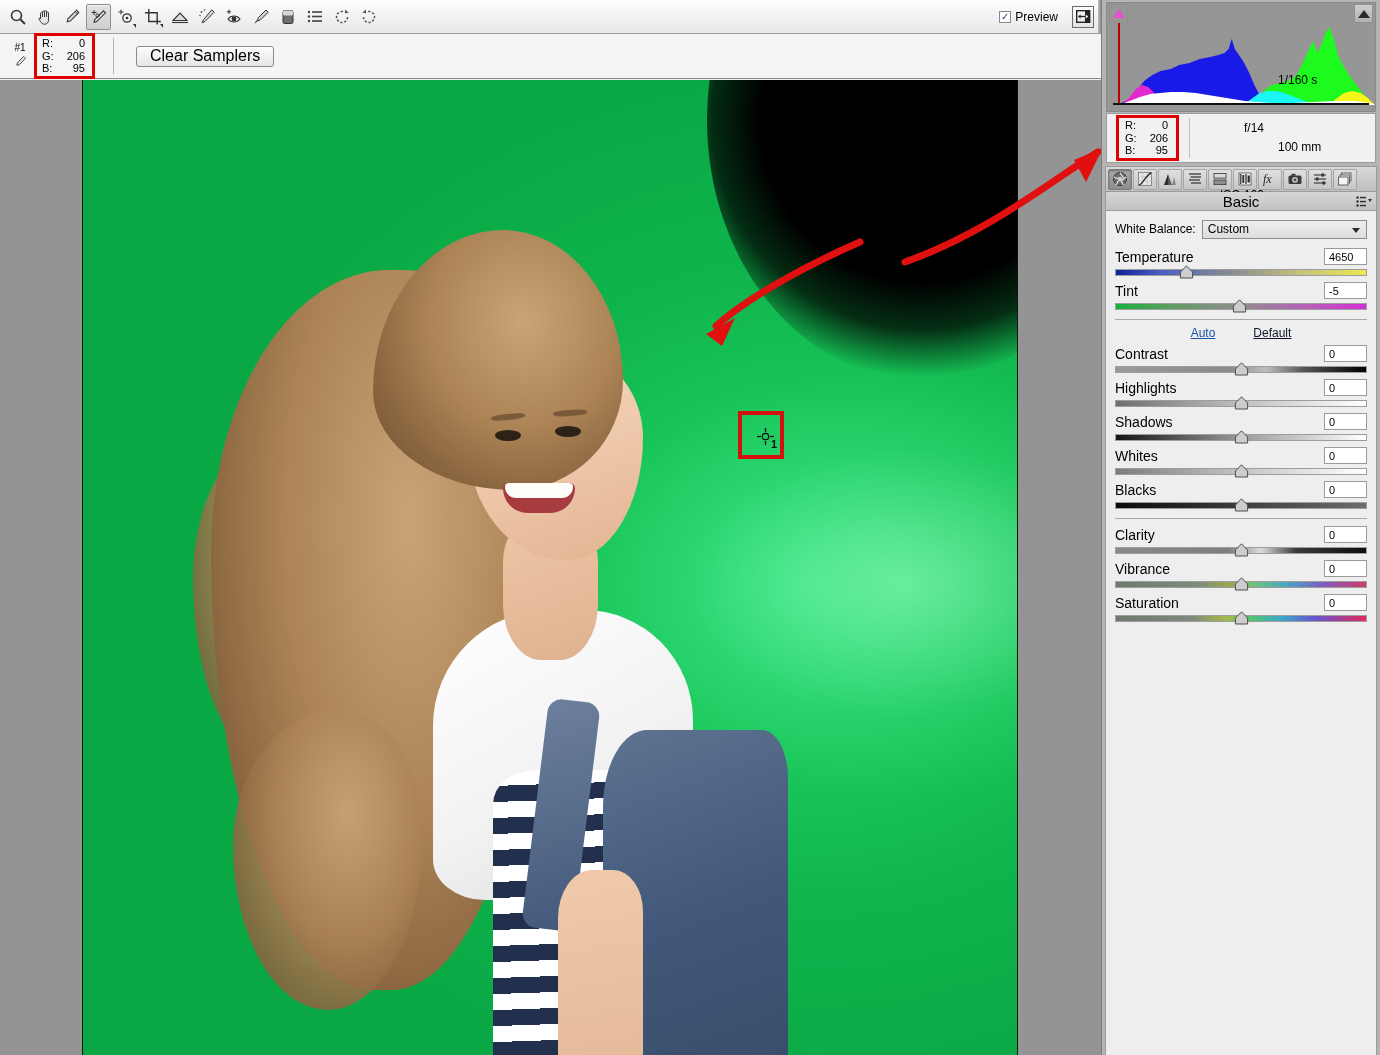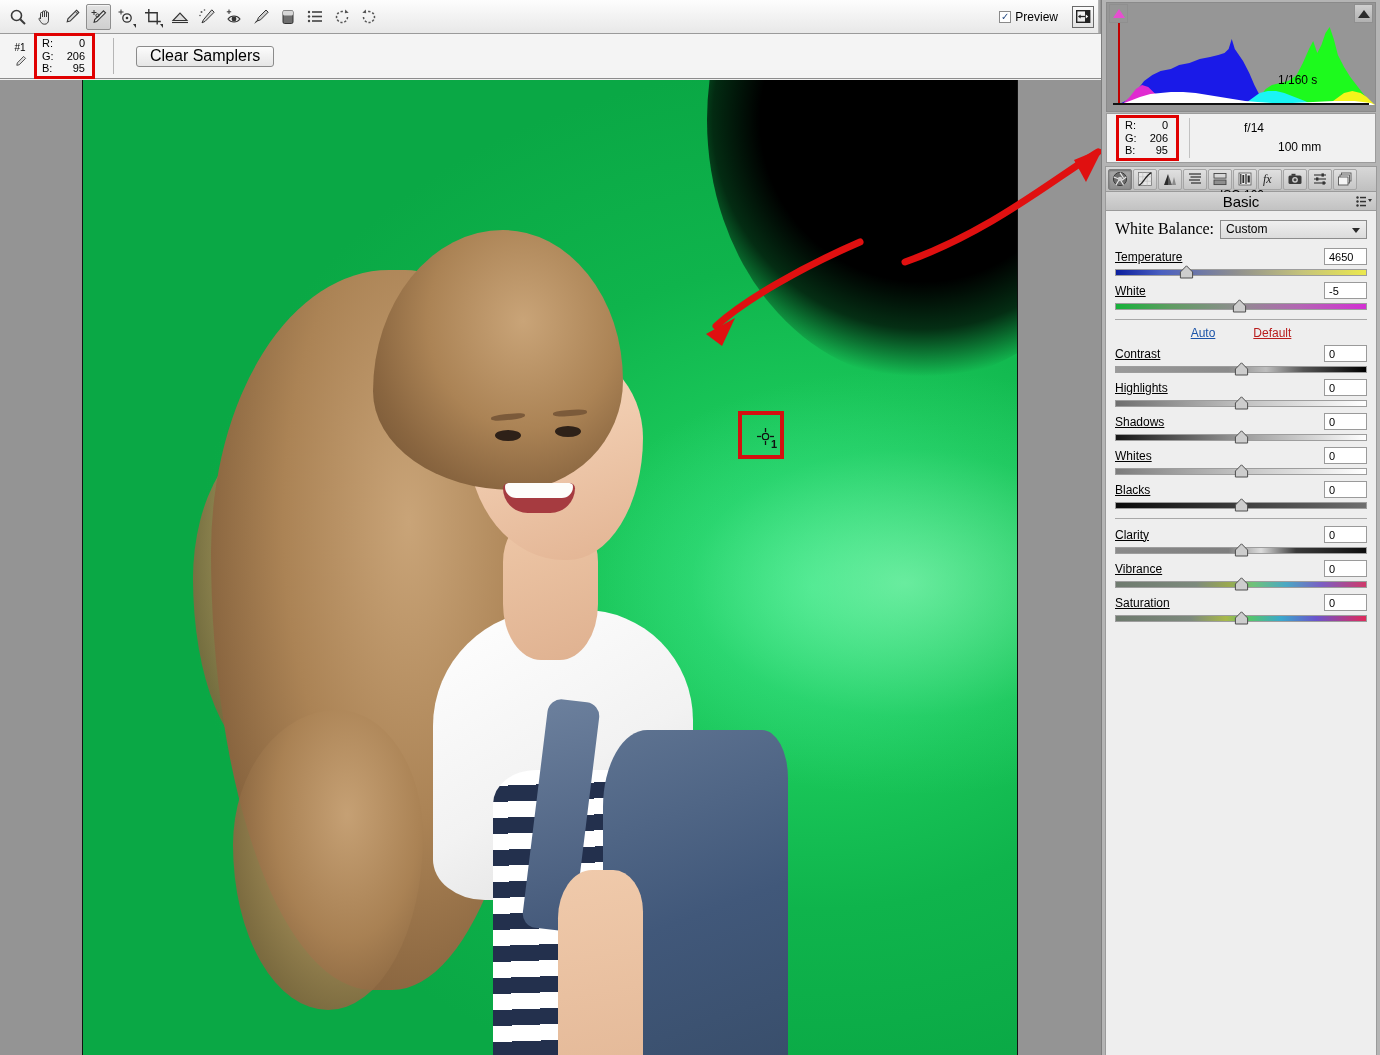--- a/index.html
+++ b/index.html
@@ -369,42 +369,42 @@
   #basic-panel {
     margin: 0 3px;
     background: #eeeeee;
     border-left: 1px solid #9a9a9a;
     border-right: 1px solid #9a9a9a;
     border-bottom: 1px solid #9a9a9a;
     height: 861px;
     padding: 8px 9px 0 9px;
   }
   #wb-row { display: flex; align-items: center; height: 20px; margin-bottom: 8px; }
-  #wb-label { font-size: 16px; font-family: Liberation Serif, serif; }
+  #wb-label { font-size: 12px; }
   #wb-select {
     margin-left: 6px; flex: 1; height: 19px;
     border: 1px solid #8c8c8c;
     background: linear-gradient(#efefef,#dcdcdc);
     display: flex; align-items: center;
     padding-left: 5px; font-size: 12px;
     position: relative;
   }
   #wb-caret {
     position: absolute; right: 6px; top: 7px;
     width: 0; height: 0;
     border-left: 4px solid transparent;
     border-right: 4px solid transparent;
     border-top: 5px solid #2a2a2a;
   }
   .slider-group { margin-bottom: 2px; }
   .slider-head {
     display: flex; align-items: center; justify-content: space-between;
     height: 19px;
   }
-  .slider-name { font-size: 12px; text-decoration: underline; }
+  .slider-name { font-size: 14px; }
   .slider-val {
     width: 43px; height: 17px;
     border: 1px solid #9a9a9a;
     background: #fff;
     font-size: 11px;
     display: flex; align-items: center;
     padding-left: 4px;
   }
   .slider-track {
     position: relative;
@@ -420,21 +420,21 @@
     margin: 9px 0 6px 0;
   }
   #auto-default {
     display: flex; justify-content: center; gap: 38px;
     margin-bottom: 4px;
   }
   #auto-link {
     font-size: 12px; color: #1a53a8; text-decoration: underline;
   }
   #default-link {
-    font-size: 12px; color: #b91c1c; text-decoration: underline;
+    font-size: 12px; color: #0f172a; text-decoration: underline;
   }
 </style>
 </head>
 <body>
 
 <div id="app">
 
   <div id="toolbar">
 
     <div class="tool-btn">
@@ -839,21 +839,21 @@
           <span class="knob" style="left:28%">
             <svg width="15" height="14" viewBox="0 0 15 14">
                 <path d="M7.5 0.8 L13.6 7 L13.6 13 L1.4 13 L1.4 7 Z" fill="#cdcdcd" stroke="#4e4e4e" stroke-width="1"></path>
               </svg>
           </span>
         </div>
       </div>
 
       <div class="slider-group">
         <div class="slider-head">
-          <span class="slider-name">White</span>
+          <span class="slider-name">Tint</span>
           <span class="slider-val">-5</span>
         </div>
         <div class="slider-track" style="background:linear-gradient(90deg,#16b23a 0%,#5f9c62 22%,#8e8e8e 48%,#b464b4 74%,#d32fd3 100%)">
           <span class="knob" style="left:49%">
             <svg width="15" height="14" viewBox="0 0 15 14">
                 <path d="M7.5 0.8 L13.6 7 L13.6 13 L1.4 13 L1.4 7 Z" fill="#cdcdcd" stroke="#4e4e4e" stroke-width="1"></path>
               </svg>
           </span>
         </div>
       </div>

